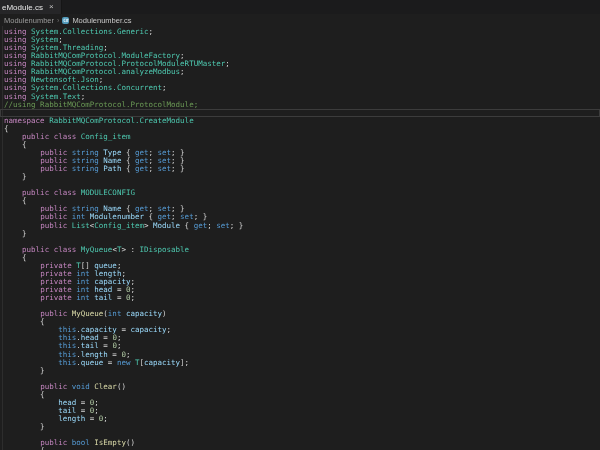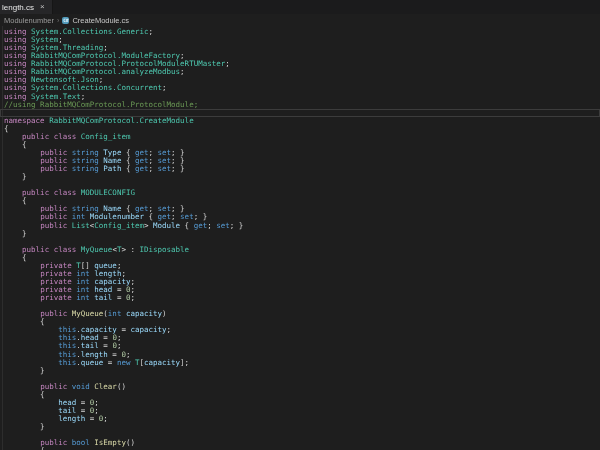--- a/index.html
+++ b/index.html
@@ -26,28 +26,28 @@
   .code{font-family:"DejaVu Sans Mono",monospace;font-size:7.5px;line-height:8.07px;
         white-space:pre;color:#d4d4d4;padding-top:2px;}
   .code-line{height:8.07px;padding-left:4px;}
   .code-line.current{outline:1px solid #3c3c3c;outline-offset:-1px;}
 </style>
 </head>
 <body>
 
 <div class="tabbar">
   <div class="tab">
-    <span>length.cs</span>
+    <span>eModule.cs</span>
     <span class="close">×</span>
   </div>
 </div>
 
 <div class="breadcrumbs">
   <span>Modulenumber</span>
   <span class="crumb-sep">›</span>
   <span class="cs-icon">C#</span>
-  <span class="crumb-file">CreateModule.cs</span>
+  <span class="crumb-file">Modulenumber.cs</span>
 </div>
 
 <div class="editor">
   <div class="gutter-edge"></div>
   <div class="code"><div class="code-line"><span style="color: rgb(197, 134, 192);">using </span><span style="color: rgb(78, 201, 176);">System.Collections.Generic</span><span style="color: rgb(212, 212, 212);">;</span></div><div class="code-line"><span style="color: rgb(197, 134, 192);">using </span><span style="color: rgb(78, 201, 176);">System</span><span style="color: rgb(212, 212, 212);">;</span></div><div class="code-line"><span style="color: rgb(197, 134, 192);">using </span><span style="color: rgb(78, 201, 176);">System.Threading</span><span style="color: rgb(212, 212, 212);">;</span></div><div class="code-line"><span style="color: rgb(197, 134, 192);">using </span><span style="color: rgb(78, 201, 176);">RabbitMQComProtocol.ModuleFactory</span><span style="color: rgb(212, 212, 212);">;</span></div><div class="code-line"><span style="color: rgb(197, 134, 192);">using </span><span style="color: rgb(78, 201, 176);">RabbitMQComProtocol.ProtocolModuleRTUMaster</span><span style="color: rgb(212, 212, 212);">;</span></div><div class="code-line"><span style="color: rgb(197, 134, 192);">using </span><span style="color: rgb(78, 201, 176);">RabbitMQComProtocol.analyzeModbus</span><span style="color: rgb(212, 212, 212);">;</span></div><div class="code-line"><span style="color: rgb(197, 134, 192);">using </span><span style="color: rgb(78, 201, 176);">Newtonsoft.Json</span><span style="color: rgb(212, 212, 212);">;</span></div><div class="code-line"><span style="color: rgb(197, 134, 192);">using </span><span style="color: rgb(78, 201, 176);">System.Collections.Concurrent</span><span style="color: rgb(212, 212, 212);">;</span></div><div class="code-line"><span style="color: rgb(197, 134, 192);">using </span><span style="color: rgb(78, 201, 176);">System.Text</span><span style="color: rgb(212, 212, 212);">;</span></div><div class="code-line"><span style="color: rgb(106, 153, 85);">//using RabbitMQComProtocol.ProtocolModule;</span></div><div class="code-line current" style="outline-color: rgb(60, 60, 60);"></div><div class="code-line"><span style="color: rgb(197, 134, 192);">namespace </span><span style="color: rgb(78, 201, 176);">RabbitMQComProtocol.CreateModule</span></div><div class="code-line"><span style="color: rgb(212, 212, 212);">{</span></div><div class="code-line"><span style="color: rgb(212, 212, 212);">    </span><span style="color: rgb(197, 134, 192);">public class </span><span style="color: rgb(78, 201, 176);">Config_item</span></div><div class="code-line"><span style="color: rgb(212, 212, 212);">    {</span></div><div class="code-line"><span style="color: rgb(212, 212, 212);">        </span><span style="color: rgb(197, 134, 192);">public </span><span style="color: rgb(86, 156, 214);">string </span><span style="color: rgb(156, 220, 254);">Type</span><span style="color: rgb(212, 212, 212);"> { </span><span style="color: rgb(86, 156, 214);">get</span><span style="color: rgb(212, 212, 212);">; </span><span style="color: rgb(86, 156, 214);">set</span><span style="color: rgb(212, 212, 212);">; }</span></div><div class="code-line"><span style="color: rgb(212, 212, 212);">        </span><span style="color: rgb(197, 134, 192);">public </span><span style="color: rgb(86, 156, 214);">string </span><span style="color: rgb(156, 220, 254);">Name</span><span style="color: rgb(212, 212, 212);"> { </span><span style="color: rgb(86, 156, 214);">get</span><span style="color: rgb(212, 212, 212);">; </span><span style="color: rgb(86, 156, 214);">set</span><span style="color: rgb(212, 212, 212);">; }</span></div><div class="code-line"><span style="color: rgb(212, 212, 212);">        </span><span style="color: rgb(197, 134, 192);">public </span><span style="color: rgb(86, 156, 214);">string </span><span style="color: rgb(156, 220, 254);">Path</span><span style="color: rgb(212, 212, 212);"> { </span><span style="color: rgb(86, 156, 214);">get</span><span style="color: rgb(212, 212, 212);">; </span><span style="color: rgb(86, 156, 214);">set</span><span style="color: rgb(212, 212, 212);">; }</span></div><div class="code-line"><span style="color: rgb(212, 212, 212);">    }</span></div><div class="code-line"></div><div class="code-line"><span style="color: rgb(212, 212, 212);">    </span><span style="color: rgb(197, 134, 192);">public class </span><span style="color: rgb(78, 201, 176);">MODULECONFIG</span></div><div class="code-line"><span style="color: rgb(212, 212, 212);">    {</span></div><div class="code-line"><span style="color: rgb(212, 212, 212);">        </span><span style="color: rgb(197, 134, 192);">public </span><span style="color: rgb(86, 156, 214);">string </span><span style="color: rgb(156, 220, 254);">Name</span><span style="color: rgb(212, 212, 212);"> { </span><span style="color: rgb(86, 156, 214);">get</span><span style="color: rgb(212, 212, 212);">; </span><span style="color: rgb(86, 156, 214);">set</span><span style="color: rgb(212, 212, 212);">; }</span></div><div class="code-line"><span style="color: rgb(212, 212, 212);">        </span><span style="color: rgb(197, 134, 192);">public </span><span style="color: rgb(86, 156, 214);">int </span><span style="color: rgb(156, 220, 254);">Modulenumber</span><span style="color: rgb(212, 212, 212);"> { </span><span style="color: rgb(86, 156, 214);">get</span><span style="color: rgb(212, 212, 212);">; </span><span style="color: rgb(86, 156, 214);">set</span><span style="color: rgb(212, 212, 212);">; }</span></div><div class="code-line"><span style="color: rgb(212, 212, 212);">        </span><span style="color: rgb(197, 134, 192);">public </span><span style="color: rgb(78, 201, 176);">List</span><span style="color: rgb(212, 212, 212);">&lt;</span><span style="color: rgb(78, 201, 176);">Config_item</span><span style="color: rgb(212, 212, 212);">&gt; </span><span style="color: rgb(156, 220, 254);">Module</span><span style="color: rgb(212, 212, 212);"> { </span><span style="color: rgb(86, 156, 214);">get</span><span style="color: rgb(212, 212, 212);">; </span><span style="color: rgb(86, 156, 214);">set</span><span style="color: rgb(212, 212, 212);">; }</span></div><div class="code-line"><span style="color: rgb(212, 212, 212);">    }</span></div><div class="code-line"></div><div class="code-line"><span style="color: rgb(212, 212, 212);">    </span><span style="color: rgb(197, 134, 192);">public class </span><span style="color: rgb(78, 201, 176);">MyQueue</span><span style="color: rgb(212, 212, 212);">&lt;</span><span style="color: rgb(78, 201, 176);">T</span><span style="color: rgb(212, 212, 212);">&gt; : </span><span style="color: rgb(78, 201, 176);">IDisposable</span></div><div class="code-line"><span style="color: rgb(212, 212, 212);">    {</span></div><div class="code-line"><span style="color: rgb(212, 212, 212);">        </span><span style="color: rgb(197, 134, 192);">private </span><span style="color: rgb(78, 201, 176);">T</span><span style="color: rgb(212, 212, 212);">[] </span><span style="color: rgb(156, 220, 254);">queue</span><span style="color: rgb(212, 212, 212);">;</span></div><div class="code-line"><span style="color: rgb(212, 212, 212);">        </span><span style="color: rgb(197, 134, 192);">private </span><span style="color: rgb(86, 156, 214);">int </span><span style="color: rgb(156, 220, 254);">length</span><span style="color: rgb(212, 212, 212);">;</span></div><div class="code-line"><span style="color: rgb(212, 212, 212);">        </span><span style="color: rgb(197, 134, 192);">private </span><span style="color: rgb(86, 156, 214);">int </span><span style="color: rgb(156, 220, 254);">capacity</span><span style="color: rgb(212, 212, 212);">;</span></div><div class="code-line"><span style="color: rgb(212, 212, 212);">        </span><span style="color: rgb(197, 134, 192);">private </span><span style="color: rgb(86, 156, 214);">int </span><span style="color: rgb(156, 220, 254);">head</span><span style="color: rgb(212, 212, 212);"> = </span><span style="color: rgb(181, 206, 168);">0</span><span style="color: rgb(212, 212, 212);">;</span></div><div class="code-line"><span style="color: rgb(212, 212, 212);">        </span><span style="color: rgb(197, 134, 192);">private </span><span style="color: rgb(86, 156, 214);">int </span><span style="color: rgb(156, 220, 254);">tail</span><span style="color: rgb(212, 212, 212);"> = </span><span style="color: rgb(181, 206, 168);">0</span><span style="color: rgb(212, 212, 212);">;</span></div><div class="code-line"></div><div class="code-line"><span style="color: rgb(212, 212, 212);">        </span><span style="color: rgb(197, 134, 192);">public </span><span style="color: rgb(220, 220, 170);">MyQueue</span><span style="color: rgb(212, 212, 212);">(</span><span style="color: rgb(86, 156, 214);">int </span><span style="color: rgb(156, 220, 254);">capacity</span><span style="color: rgb(212, 212, 212);">)</span></div><div class="code-line"><span style="color: rgb(212, 212, 212);">        {</span></div><div class="code-line"><span style="color: rgb(212, 212, 212);">            </span><span style="color: rgb(86, 156, 214);">this</span><span style="color: rgb(212, 212, 212);">.</span><span style="color: rgb(156, 220, 254);">capacity</span><span style="color: rgb(212, 212, 212);"> = </span><span style="color: rgb(156, 220, 254);">capacity</span><span style="color: rgb(212, 212, 212);">;</span></div><div class="code-line"><span style="color: rgb(212, 212, 212);">            </span><span style="color: rgb(86, 156, 214);">this</span><span style="color: rgb(212, 212, 212);">.</span><span style="color: rgb(156, 220, 254);">head</span><span style="color: rgb(212, 212, 212);"> = </span><span style="color: rgb(181, 206, 168);">0</span><span style="color: rgb(212, 212, 212);">;</span></div><div class="code-line"><span style="color: rgb(212, 212, 212);">            </span><span style="color: rgb(86, 156, 214);">this</span><span style="color: rgb(212, 212, 212);">.</span><span style="color: rgb(156, 220, 254);">tail</span><span style="color: rgb(212, 212, 212);"> = </span><span style="color: rgb(181, 206, 168);">0</span><span style="color: rgb(212, 212, 212);">;</span></div><div class="code-line"><span style="color: rgb(212, 212, 212);">            </span><span style="color: rgb(86, 156, 214);">this</span><span style="color: rgb(212, 212, 212);">.</span><span style="color: rgb(156, 220, 254);">length</span><span style="color: rgb(212, 212, 212);"> = </span><span style="color: rgb(181, 206, 168);">0</span><span style="color: rgb(212, 212, 212);">;</span></div><div class="code-line"><span style="color: rgb(212, 212, 212);">            </span><span style="color: rgb(86, 156, 214);">this</span><span style="color: rgb(212, 212, 212);">.</span><span style="color: rgb(156, 220, 254);">queue</span><span style="color: rgb(212, 212, 212);"> = </span><span style="color: rgb(86, 156, 214);">new </span><span style="color: rgb(78, 201, 176);">T</span><span style="color: rgb(212, 212, 212);">[</span><span style="color: rgb(156, 220, 254);">capacity</span><span style="color: rgb(212, 212, 212);">];</span></div><div class="code-line"><span style="color: rgb(212, 212, 212);">        }</span></div><div class="code-line"></div><div class="code-line"><span style="color: rgb(212, 212, 212);">        </span><span style="color: rgb(197, 134, 192);">public </span><span style="color: rgb(86, 156, 214);">void </span><span style="color: rgb(220, 220, 170);">Clear</span><span style="color: rgb(212, 212, 212);">()</span></div><div class="code-line"><span style="color: rgb(212, 212, 212);">        {</span></div><div class="code-line"><span style="color: rgb(212, 212, 212);">            </span><span style="color: rgb(156, 220, 254);">head</span><span style="color: rgb(212, 212, 212);"> = </span><span style="color: rgb(181, 206, 168);">0</span><span style="color: rgb(212, 212, 212);">;</span></div><div class="code-line"><span style="color: rgb(212, 212, 212);">            </span><span style="color: rgb(156, 220, 254);">tail</span><span style="color: rgb(212, 212, 212);"> = </span><span style="color: rgb(181, 206, 168);">0</span><span style="color: rgb(212, 212, 212);">;</span></div><div class="code-line"><span style="color: rgb(212, 212, 212);">            </span><span style="color: rgb(156, 220, 254);">length</span><span style="color: rgb(212, 212, 212);"> = </span><span style="color: rgb(181, 206, 168);">0</span><span style="color: rgb(212, 212, 212);">;</span></div><div class="code-line"><span style="color: rgb(212, 212, 212);">        }</span></div><div class="code-line"></div><div class="code-line"><span style="color: rgb(212, 212, 212);">        </span><span style="color: rgb(197, 134, 192);">public </span><span style="color: rgb(86, 156, 214);">bool </span><span style="color: rgb(220, 220, 170);">IsEmpty</span><span style="color: rgb(212, 212, 212);">()</span></div><div class="code-line"><span style="color: rgb(212, 212, 212);">        {</span></div></div>
 </div>
 
 </body></html>

